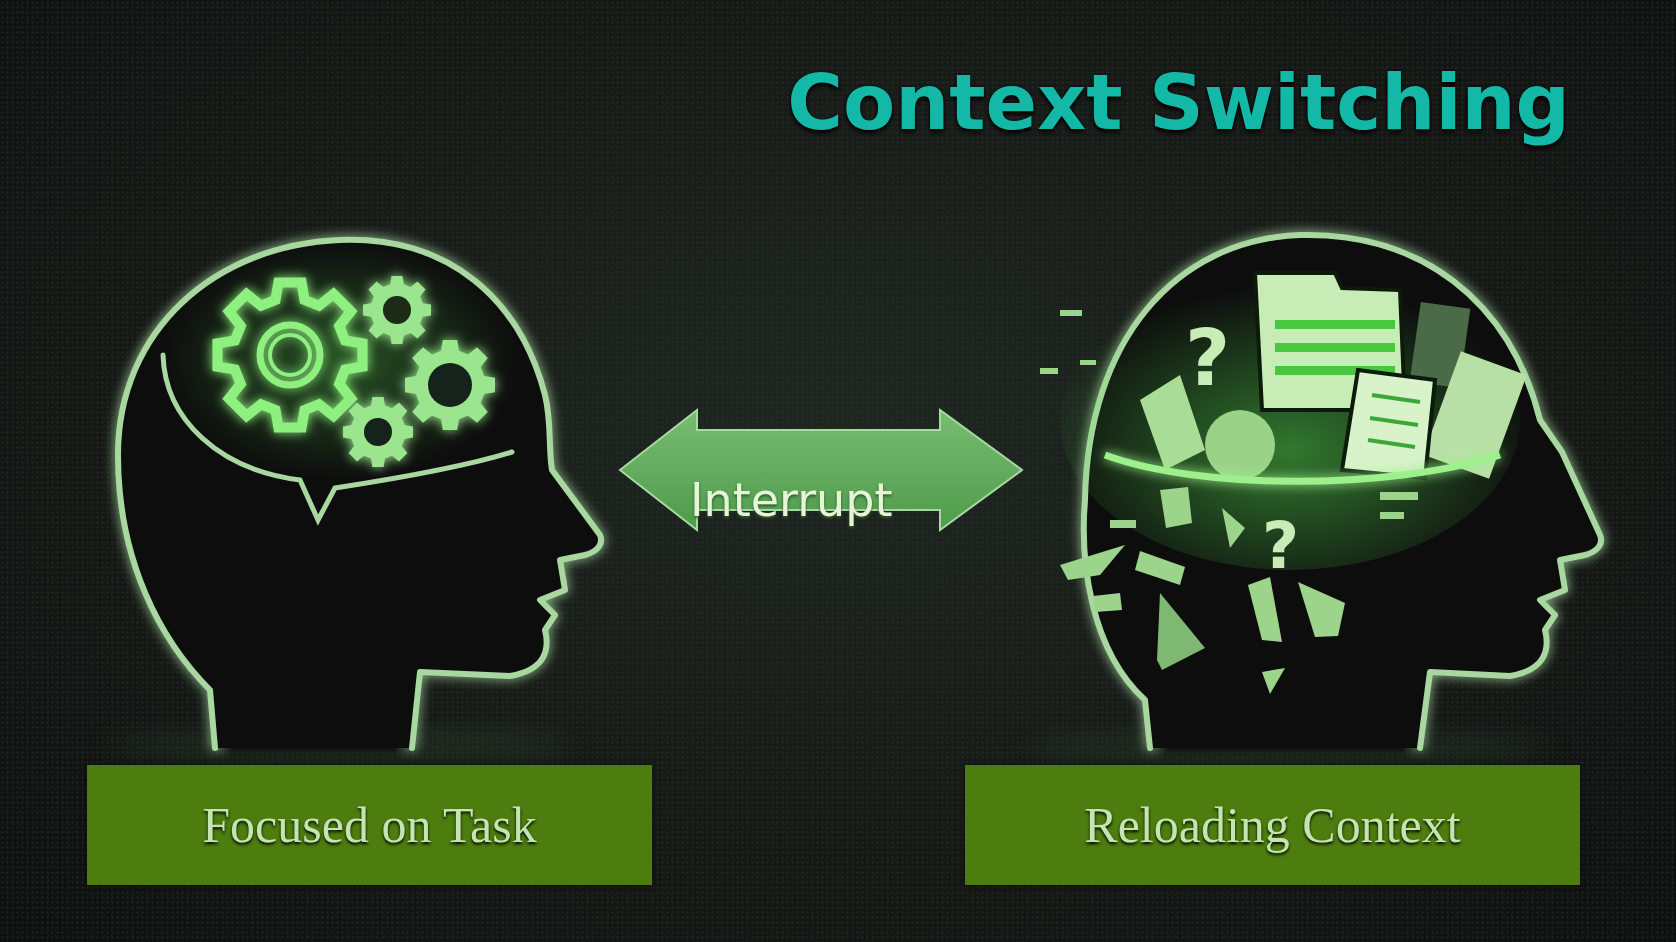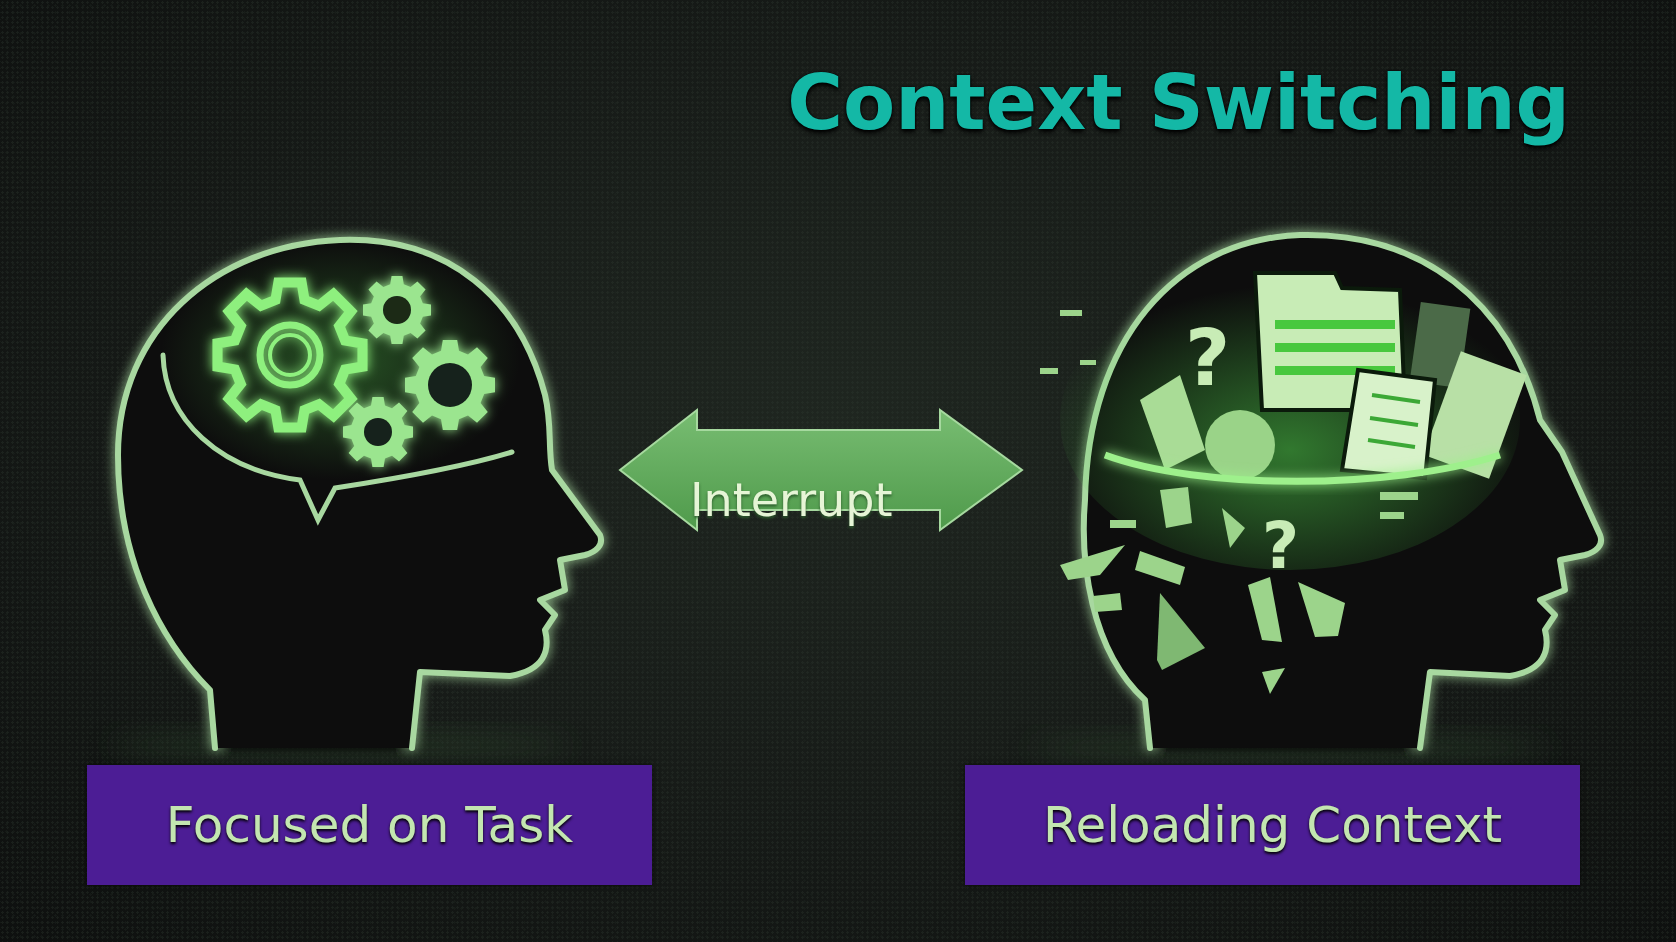--- a/index.html
+++ b/index.html
@@ -30,23 +30,23 @@
     font-family: "DejaVu Sans", sans-serif;
   }
   .stage { position: absolute; inset: 0; }
   .arrow-label {
     position: absolute; left: 690px; top: 437px; width: 280px;
     font-size: 46px; color: #e6f5d6;
     text-shadow: 0 2px 3px #2b5a2b;
     margin-top: 36px;
   }
   .label-box {
-    position: absolute; background: #4c1d95;
+    position: absolute; background: #4d7c0f;
     box-shadow: 0 0 6px rgba(0,0,0,0.6);
-    display: flex; align-items: center; justify-content: center;
+    display: flex; align-items: center; justify-content: center; font-family: Liberation Serif, serif;
   }
   .label-box.left { left: 87px; top: 765px; width: 565px; height: 120px; }
   .label-box.right { left: 965px; top: 765px; width: 615px; height: 120px; justify-content: center; }
   .label-text {
     font-size: 50px; color: #c3e6b0;
     text-shadow: 0 2px 3px #000;
   }
 </style>
 </head>
 <body>

